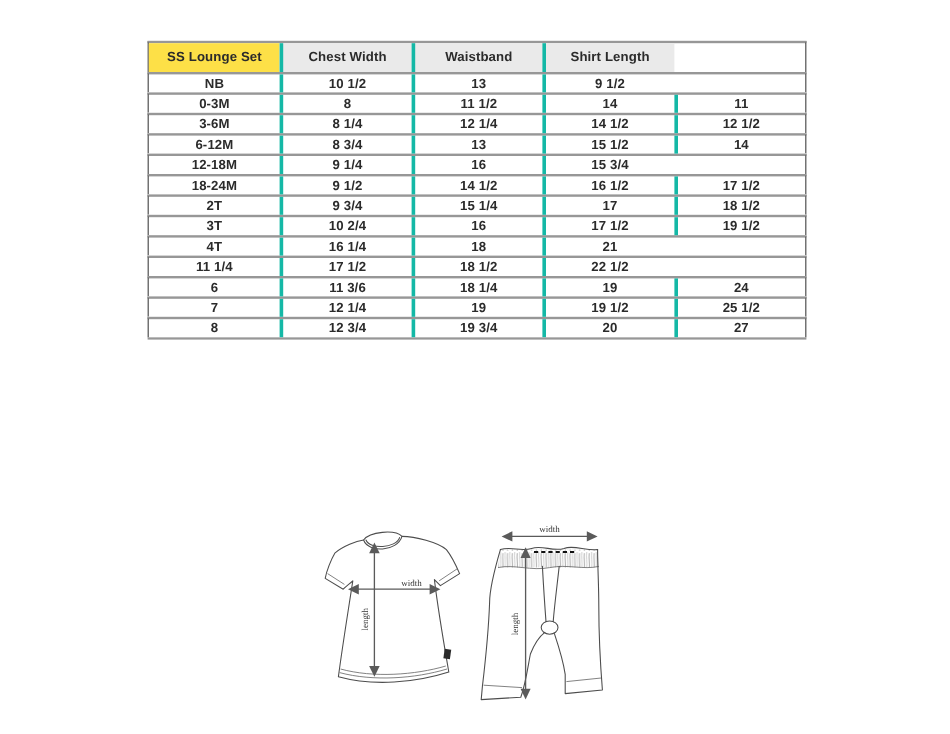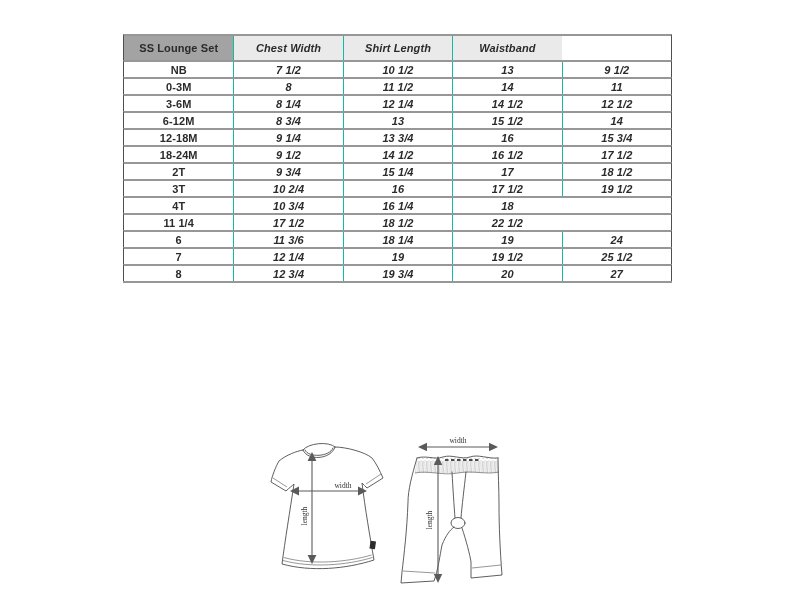--- a/index.html
+++ b/index.html
@@ -19,22 +19,22 @@
     border-top:2px solid #979797;
     border-left:1px solid #4f4f4f;border-right:1px solid #4f4f4f;
     height:17px;background:#ffffff;box-sizing:border-box;
   }
   .trow.head{height:26px;}
   .cell{
     display:flex;align-items:center;justify-content:center;
     font-size:11px;font-weight:700;color:#2b2b2b;letter-spacing:.1px;
     box-sizing:border-box;white-space:nowrap;
   }
-  .cell + .cell{border-left:1px solid #14b8a6;font-style:italic;}
-  .corner{background:#a3a3a3;}
+  .cell + .cell{border-left:3px solid #14b8a6;}
+  .corner{background:#fde047;}
   .colhead{background:#eaeaea;}
 
   
   svg.shirt{position:absolute;left:266px;top:438px;}
   svg.pants{position:absolute;left:398px;top:430px;}
   .sketch{stroke:#4d4d4d;stroke-width:.9;fill:none;stroke-linecap:round;stroke-linejoin:round;}
   .thin{stroke:#6a6a6a;stroke-width:.7;fill:none;}
   .arrow{stroke:#5a5a5a;stroke-width:1.1;fill:none;}
   .arrowhead{fill:#5a5a5a;stroke:none;}
   .dim-label{font-family:"Liberation Serif",serif;font-size:7.5px;fill:#333;}
@@ -42,27 +42,26 @@
 </head>
 <body>
 
 <div class="page">
 
   <div class="size-table">
 
     <div class="trow head">
       <div class="cell corner">SS Lounge Set</div>
       <div class="cell colhead">Chest Width</div>
+      <div class="cell colhead">Waistband</div>
       <div class="cell colhead">Shirt Length</div>
-      <div class="cell colhead">Waistband</div>
     </div>
 
     <div class="trow">
       <div class="cell">NB</div>
-      <div class="cell">7 1/2</div>
       <div class="cell">10 1/2</div>
       <div class="cell">13</div>
       <div class="cell">9 1/2</div>
     </div>
     <div class="trow">
       <div class="cell">0-3M</div>
       <div class="cell">8</div>
       <div class="cell">11 1/2</div>
       <div class="cell">14</div>
       <div class="cell">11</div>
@@ -77,21 +76,20 @@
     <div class="trow">
       <div class="cell">6-12M</div>
       <div class="cell">8 3/4</div>
       <div class="cell">13</div>
       <div class="cell">15 1/2</div>
       <div class="cell">14</div>
     </div>
     <div class="trow">
       <div class="cell">12-18M</div>
       <div class="cell">9 1/4</div>
-      <div class="cell">13 3/4</div>
       <div class="cell">16</div>
       <div class="cell">15 3/4</div>
     </div>
     <div class="trow">
       <div class="cell">18-24M</div>
       <div class="cell">9 1/2</div>
       <div class="cell">14 1/2</div>
       <div class="cell">16 1/2</div>
       <div class="cell">17 1/2</div>
     </div>
@@ -104,23 +102,23 @@
     </div>
     <div class="trow">
       <div class="cell">3T</div>
       <div class="cell">10 2/4</div>
       <div class="cell">16</div>
       <div class="cell">17 1/2</div>
       <div class="cell">19 1/2</div>
     </div>
     <div class="trow">
       <div class="cell">4T</div>
-      <div class="cell">10 3/4</div>
       <div class="cell">16 1/4</div>
       <div class="cell">18</div>
+      <div class="cell">21</div>
     </div>
     <div class="trow">
       <div class="cell">11 1/4</div>
       <div class="cell">17 1/2</div>
       <div class="cell">18 1/2</div>
       <div class="cell">22 1/2</div>
     </div>
     <div class="trow">
       <div class="cell">6</div>
       <div class="cell">11 3/6</div>

